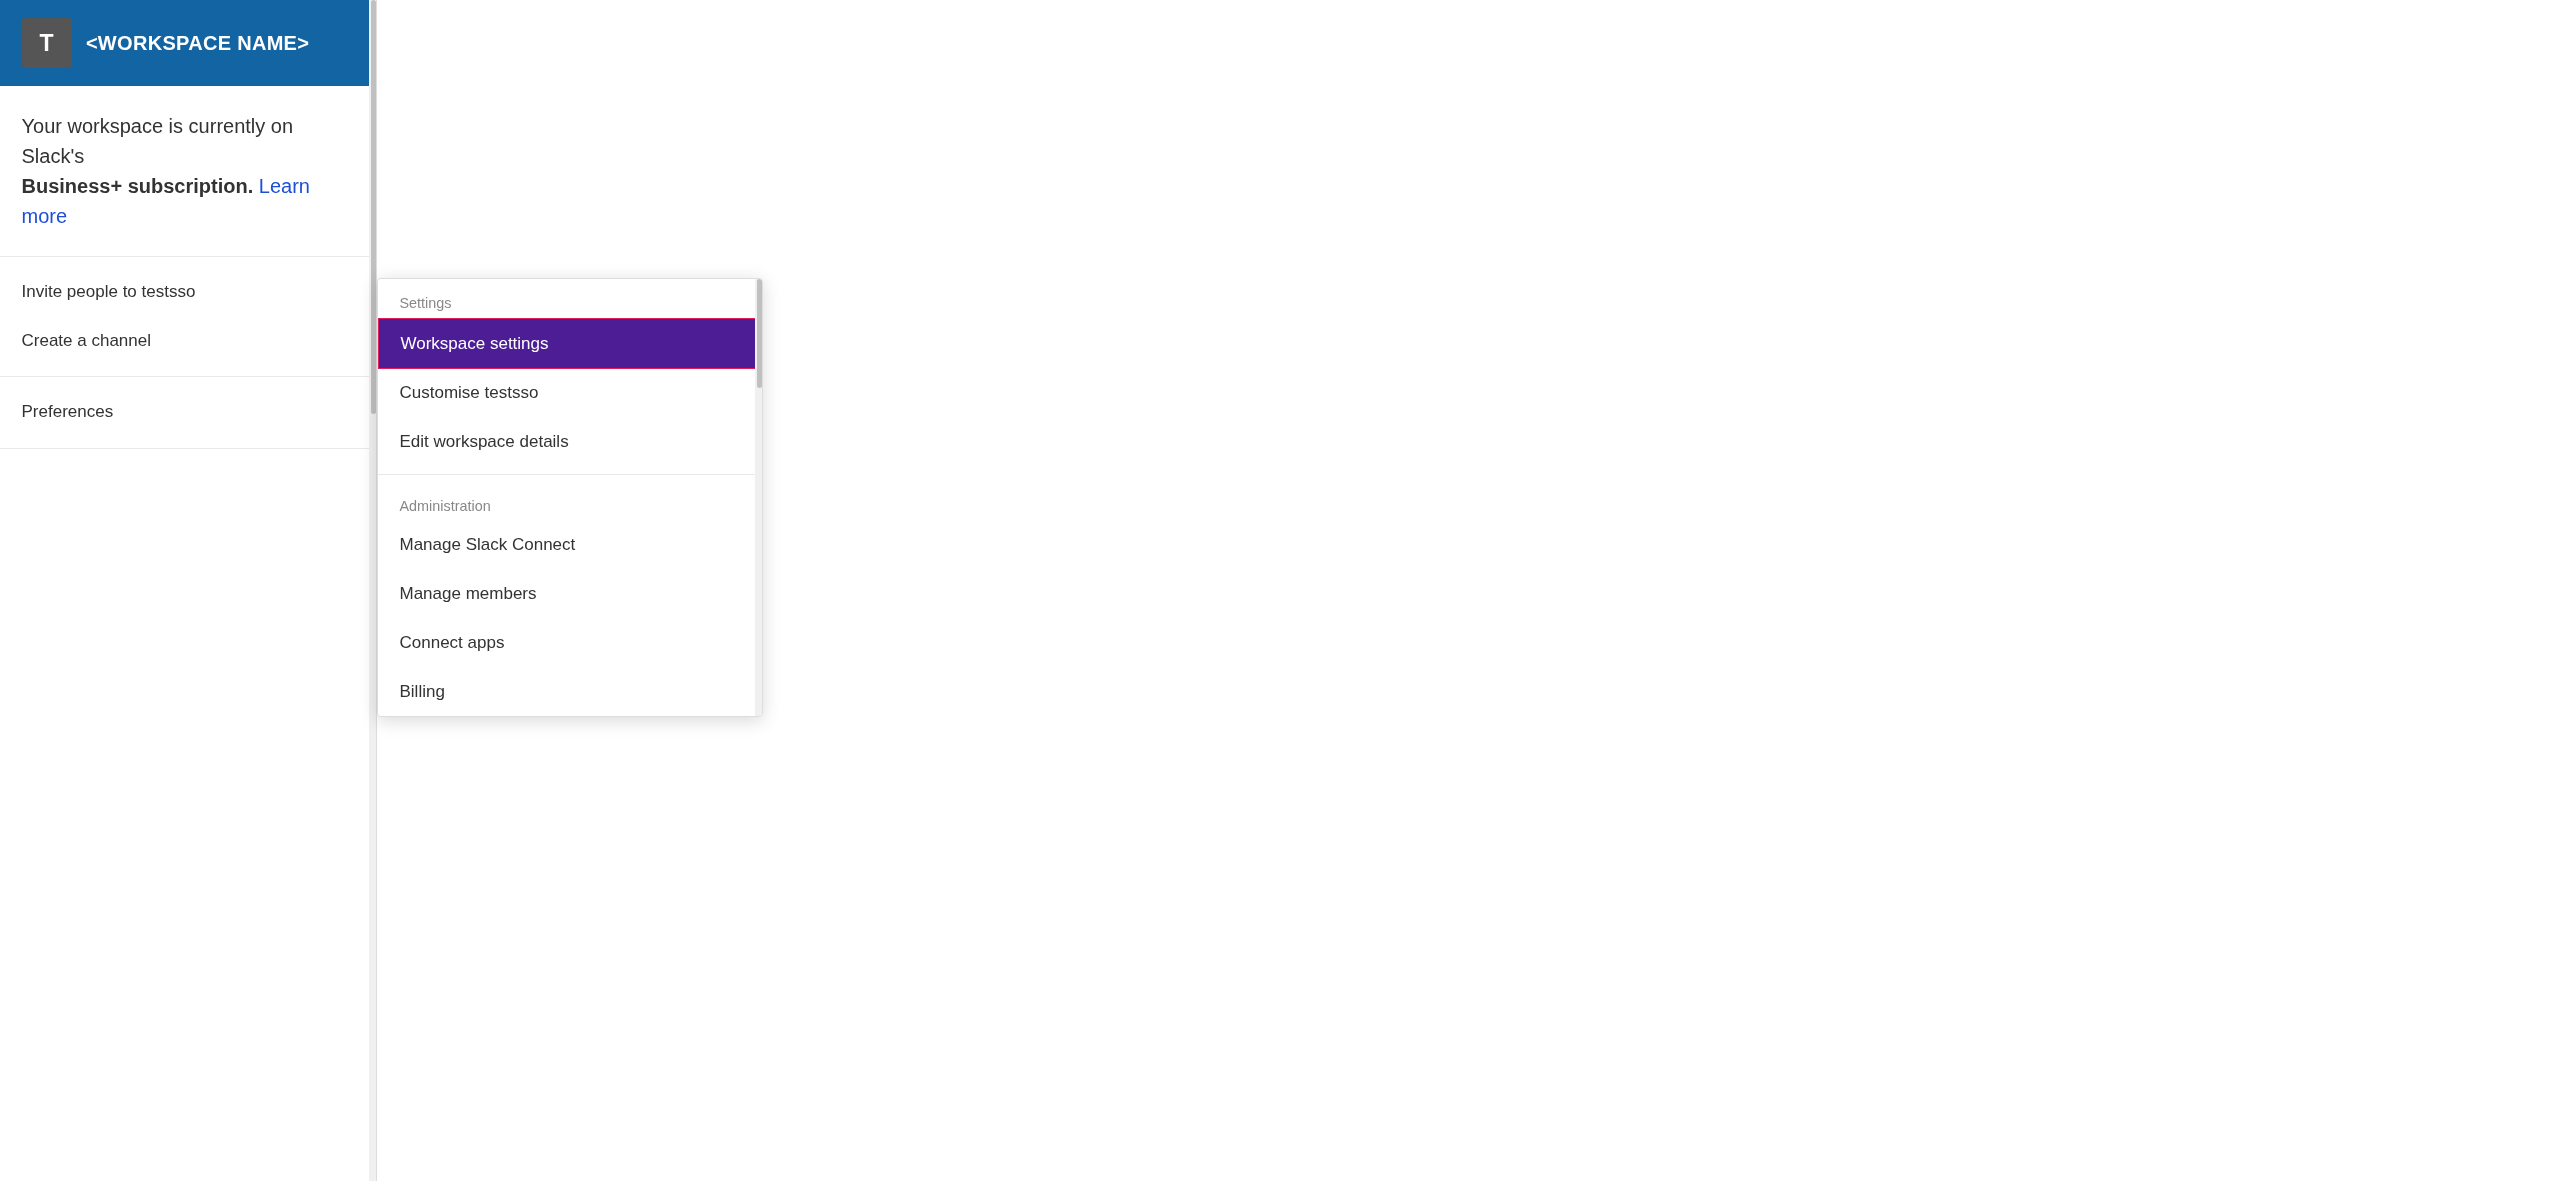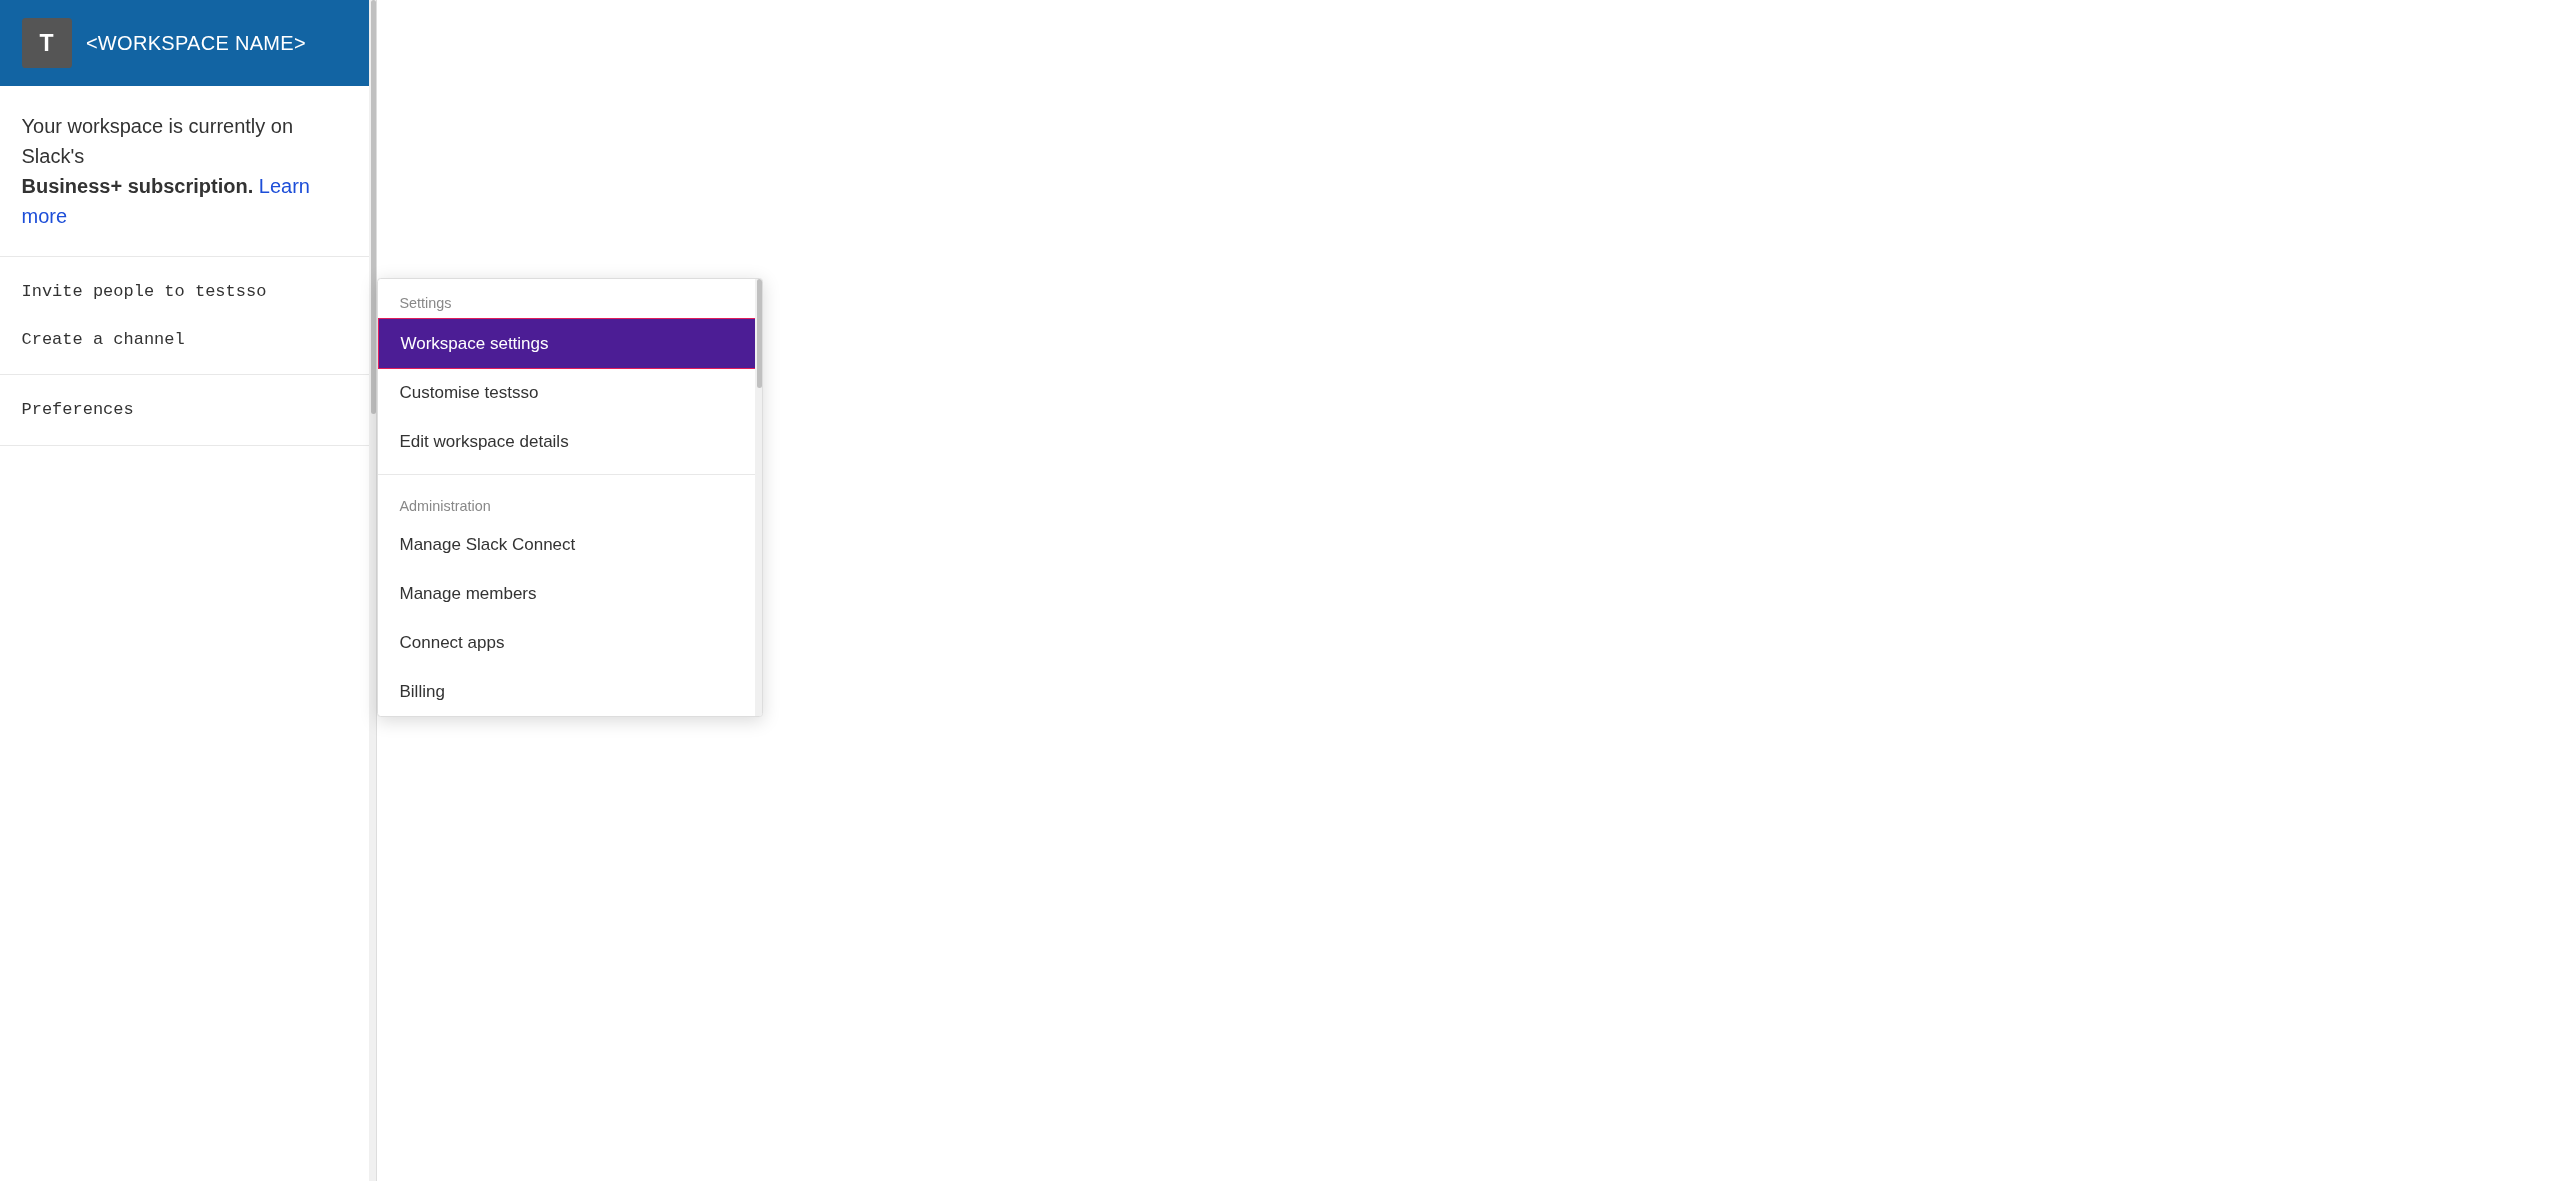--- a/index.html
+++ b/index.html
@@ -54,21 +54,21 @@
       color: #fff;
       font-size: 23px;
       font-weight: bold;
       border-radius: 3.6px;
       flex-shrink: 0;
     }
 
     .workspace-name {
       color: #fff;
       font-size: 20px;
-      font-weight: 400;
+      font-weight: 700;
       letter-spacing: 0.3px;
     }
 
     
     .subscription-notice {
       padding: 25px 21.5px;
       border-bottom: 0.9px solid #e8e8e8;
       font-size: 20px;
       color: #333;
       line-height: 1.5;
@@ -81,21 +81,20 @@
     .subscription-notice .learn-more {
       color: #1d4ed8;
       text-decoration: none;
       cursor: pointer;
     }
 
     
     .menu-section {
       padding: 10.8px 0;
       border-bottom: 0.9px solid #e8e8e8;
-      font-family: Liberation Mono, monospace;
     }
 
     .menu-item {
       padding: 14.4px 21.5px;
       font-size: 17px;
       color: #333;
       cursor: pointer;
       display: flex;
       align-items: center;
       justify-content: space-between;

